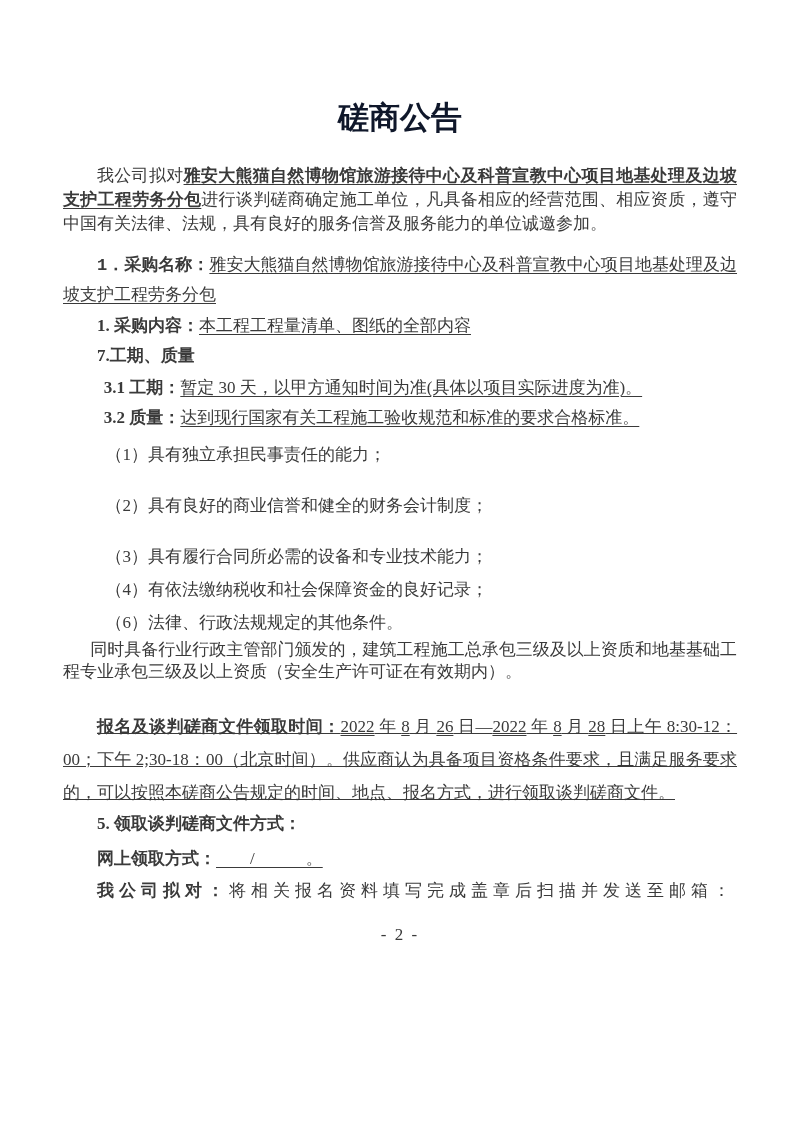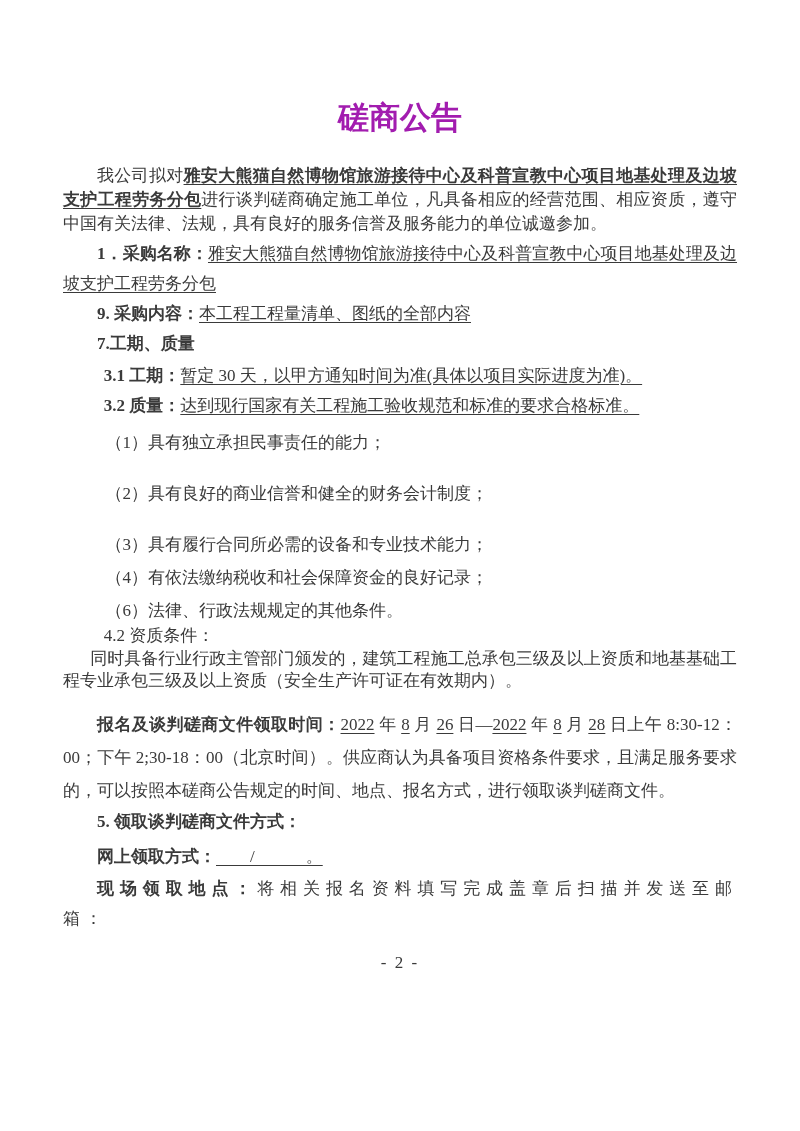--- a/index.html
+++ b/index.html
@@ -4,77 +4,76 @@
 <style>
   html,body{margin:0;padding:0;}
   body{
     width:800px;height:1131px;overflow:hidden;background:#ffffff;
     font-family:"Liberation Serif","DejaVu Serif",serif;
     color:#3a3a3a;font-size:17px;
   }
   .page{padding:0 63px;}
   .doc-title{
     padding-top:98px;margin:0;text-align:center;
-    font-size:31px;font-weight:bold;line-height:40px;color:#a21caf;
+    font-size:31px;font-weight:bold;line-height:40px;color:#0f172a;
   }
   p{margin:0;text-align:justify;}
   .b{font-weight:bold;}
   .u{text-decoration:underline;text-underline-offset:3px;text-decoration-thickness:1px;}
   .intro{margin-top:26px;line-height:24px;text-indent:2em;}
-  .p-item1{margin-top:3px;line-height:30px;text-indent:2em;}
+  .p-item1{margin-top:15px;line-height:30px;text-indent:2em;font-family:Liberation Mono, monospace;}
   .p-item2{line-height:30px;text-indent:2em;}
   .h-sec{line-height:30px;text-indent:2em;font-weight:bold;}
   .h-sub{line-height:30px;text-indent:2.4em;}
   .p-31{margin-top:2px;}
   .p-41{margin-top:10px;}
   .cond{line-height:33px;text-indent:2.5em;}
   .c1{margin-top:5px;}
   .c2,.c3{margin-top:18px;}
   .h-42{margin-top:-3px;line-height:24px;}
   .p-qual{line-height:22px;text-indent:1.6em;font-weight:normal;}
-  .p-reg{margin-top:16px;line-height:33px;text-indent:2em;}
+  .p-reg{margin-top:27px;line-height:33px;text-indent:2em;text-decoration:underline;}
   .p-sec5{line-height:30px;text-indent:2em;font-weight:bold;}
   .p-site{margin-top:5px;line-height:30px;text-indent:2em;}
   .p-online{margin-top:2px;line-height:30px;text-indent:2em;letter-spacing:5px;}
   .page-num{margin-top:14px;text-align:center;line-height:30px;letter-spacing:2px;}
 </style>
 </head>
 <body>
 
 <div class="page">
 
   <h1 class="doc-title">磋商公告</h1>
 
   <p class="intro"><span>我公司拟对</span><span class="b u">雅安大熊猫自然博物馆旅游接待中心及科普宣教中心项目地基处理及边坡支护工程劳务分包</span><span>进行谈判磋商确定施工单位，凡具备相应的经营范围、相应资质，遵守中国有关法律、法规，具有良好的服务信誉及服务能力的单位诚邀参加。</span></p>
 
   <p class="p-item1"><span class="b">1．采购名称：</span><span class="u">雅安大熊猫自然博物馆旅游接待中心及科普宣教中心项目地基处理及边坡支护工程劳务分包</span></p>
 
-  <p class="p-item2"><span class="b">9.  采购内容：</span><span class="u">本工程工程量清单、图纸的全部内容</span></p>
+  <p class="p-item2"><span class="b">1.  采购内容：</span><span class="u">本工程工程量清单、图纸的全部内容</span></p>
 
   <p class="h-sec">7.工期、质量</p>
 
   <p class="h-sub p-31"><span class="b">3.1 工期：</span><span class="u">暂定 30 天，以甲方通知时间为准(具体以项目实际进度为准)。</span></p>
 
   <p class="h-sub"><span class="b">3.2 质量：</span><span class="u">达到现行国家有关工程施工验收规范和标准的要求合格标准。</span></p>
 
 
 
   <p class="cond c1">（1）具有独立承担民事责任的能力；</p>
   <p class="cond c2">（2）具有良好的商业信誉和健全的财务会计制度；</p>
   <p class="cond c3">（3）具有履行合同所必需的设备和专业技术能力；</p>
   <p class="cond">（4）有依法缴纳税收和社会保障资金的良好记录；</p>
   <p class="cond">（6）法律、行政法规规定的其他条件。</p>
 
-  <p class="h-sub h-42">4.2 资质条件：</p>
 
   <p class="p-qual">同时具备行业行政主管部门颁发的，建筑工程施工总承包三级及以上资质和地基基础工程专业承包三级及以上资质（安全生产许可证在有效期内）。</p>
 
   <p class="p-reg"><span class="b">报名及谈判磋商文件领取时间：</span><span class="u">2022</span><span> 年 </span><span class="u">8</span><span> 月 </span><span class="u">26</span><span> 日—</span><span class="u">2022</span><span> 年 </span><span class="u">8</span><span> 月 </span><span class="u">28</span><span> 日上午 8:30-12：00；</span><span>下午 2;30-18：00（北京时间）。供应商认为具备项目资格条件要求，且满足服务要求的，可以按照本磋商公告规定的时间、地点、报名方式，进行领取谈判磋商文件。</span></p>
 
   <p class="p-sec5">5.  领取谈判磋商文件方式：</p>
 
   <p class="p-site"><span class="b">网上领取方式：</span><span class="u">　　/　　　。</span></p>
 
-  <p class="p-online"><span class="b">现场领取地点：</span><span>将相关报名资料填写完成盖章后扫描并发送至邮箱：</span></p>
+  <p class="p-online"><span class="b">我公司拟对：</span><span>将相关报名资料填写完成盖章后扫描并发送至邮箱：</span></p>
 
   <p class="page-num">- 2 -</p>
 
 </div>
 
 </body></html>

